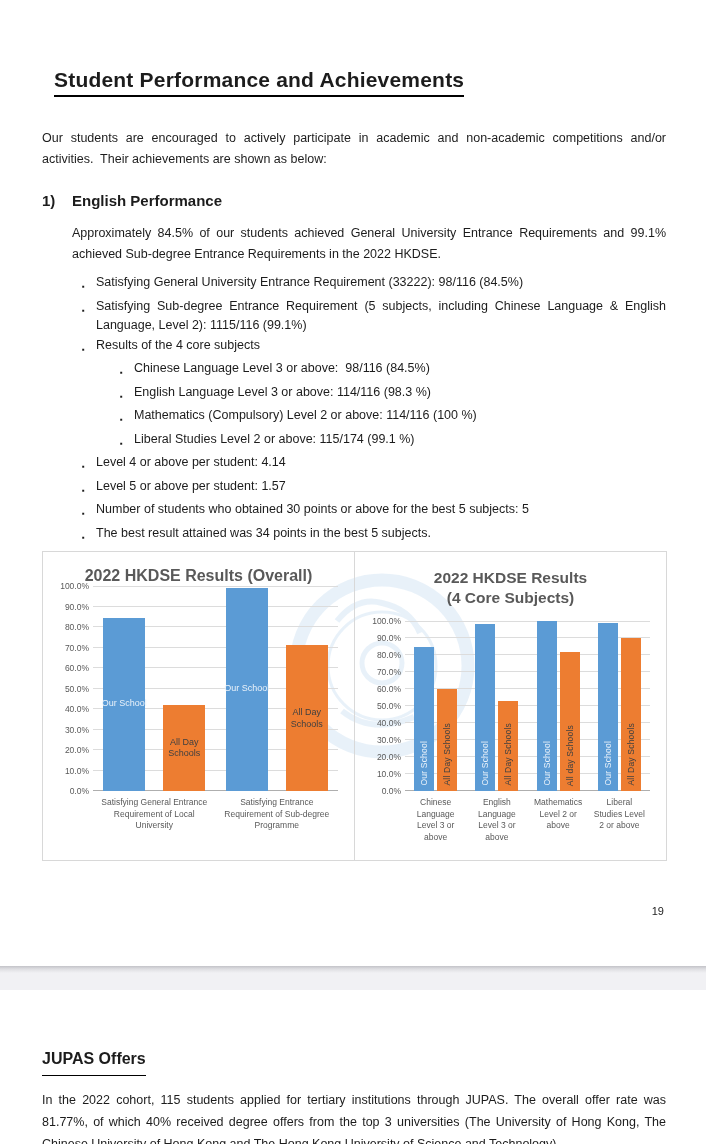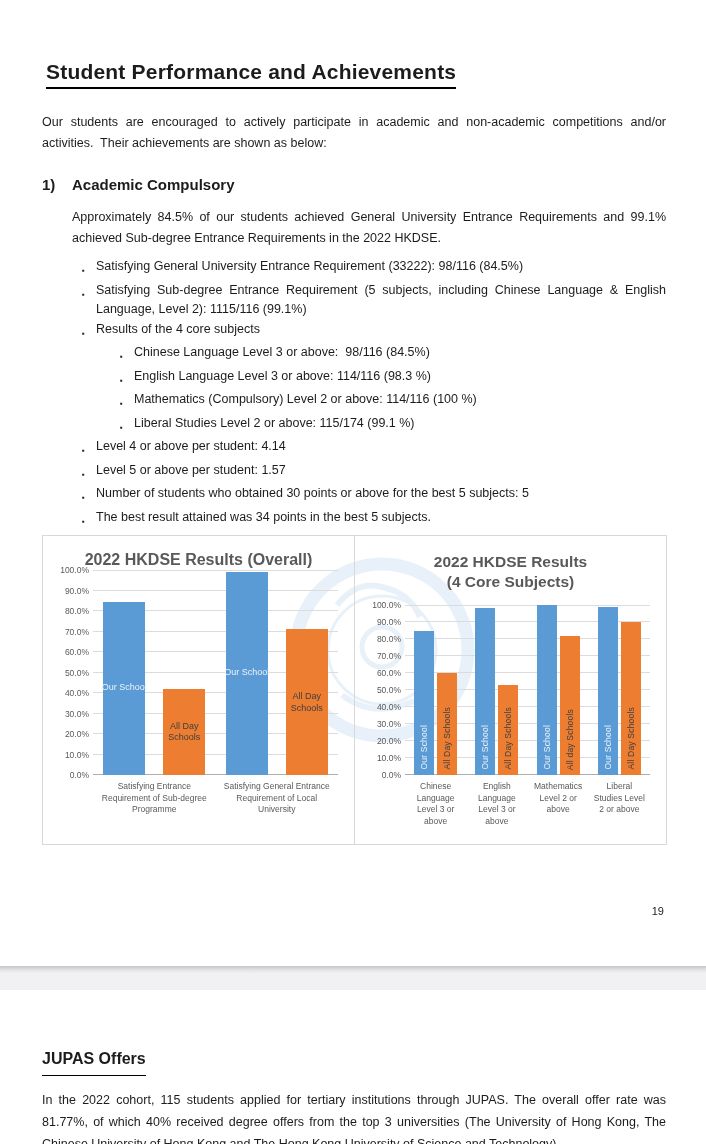--- a/index.html
+++ b/index.html
@@ -44,26 +44,26 @@
   .page2{position:relative;height:154px;overflow:hidden;background:#fff;}
   .jupas-head-wrap{padding:60px 42px 0 42px;}
   .jupas-head{display:inline-block;font-size:16px;font-weight:bold;border-bottom:1.5px solid #000;padding-bottom:7px;}
   .jupas-body{margin:13px 40px 0 42px;font-size:12.5px;line-height:22px;text-align:justify;}
 </style>
 </head>
 <body>
 
 <div class="page1">
   <div class="title-wrap">
-    <h1 class="doc-title" style="margin:4px">Student Performance and Achievements</h1>
+    <h1 class="doc-title" style="margin:12px">Student Performance and Achievements</h1>
   </div>
   <p class="intro">Our students are encouraged to actively participate in academic and non-academic competitions and/or activities.  Their achievements are shown as below:</p>
   <div class="sec-head">
     <span class="sec-num">1)</span>
-    <span>Academic Compulsory</span>
+    <span>English Performance</span>
   </div>
   <p class="sec-intro">Approximately 84.5% of our students achieved General University Entrance Requirements and 99.1% achieved Sub-degree Entrance Requirements in the 2022 HKDSE.</p>
   <div class="bullets" id="bullet-list">
       <div class="b-item">
         <span class="b-marker">▪</span>
         <span class="b-text">Satisfying General University Entrance Requirement (33222): 98/116 (84.5%)</span>
       </div>
       <div class="b-item">
         <span class="b-marker">▪</span>
         <span class="b-text">Satisfying Sub-degree Entrance Requirement (5 subjects, including Chinese Language &amp; English Language, Level 2): 1115/116 (99.1%)</span>
@@ -159,22 +159,22 @@
                 <div class="bar" style="width: 42px; height: 99.1%; background: rgb(91, 155, 213);">
                   <span class="bar-label-h" style="color: rgb(234, 242, 250);">Our School</span>
                 </div>
                 <div class="bar" style="width: 42px; height: 71%; background: rgb(237, 125, 49);">
                   <span class="bar-label-h" style="color: rgb(64, 64, 64);">All Day Schools</span>
                 </div>
               </div>
             </div>
           </div>
           <div class="cats">
+            <div class="cat">Satisfying General Entrance Requirement of Local University</div>
             <div class="cat">Satisfying Entrance Requirement of Sub-degree Programme</div>
-            <div class="cat">Satisfying General Entrance Requirement of Local University</div>
           </div>
         </div>
       </div>
     <div class="chart chart--right" id="chart1">
         <div class="chart-title">
           <div>2022 HKDSE Results</div>
           <div>(4 Core Subjects)</div>
         </div>
         <div class="chart-body">
           <div class="plot" style="height: 170px;">

